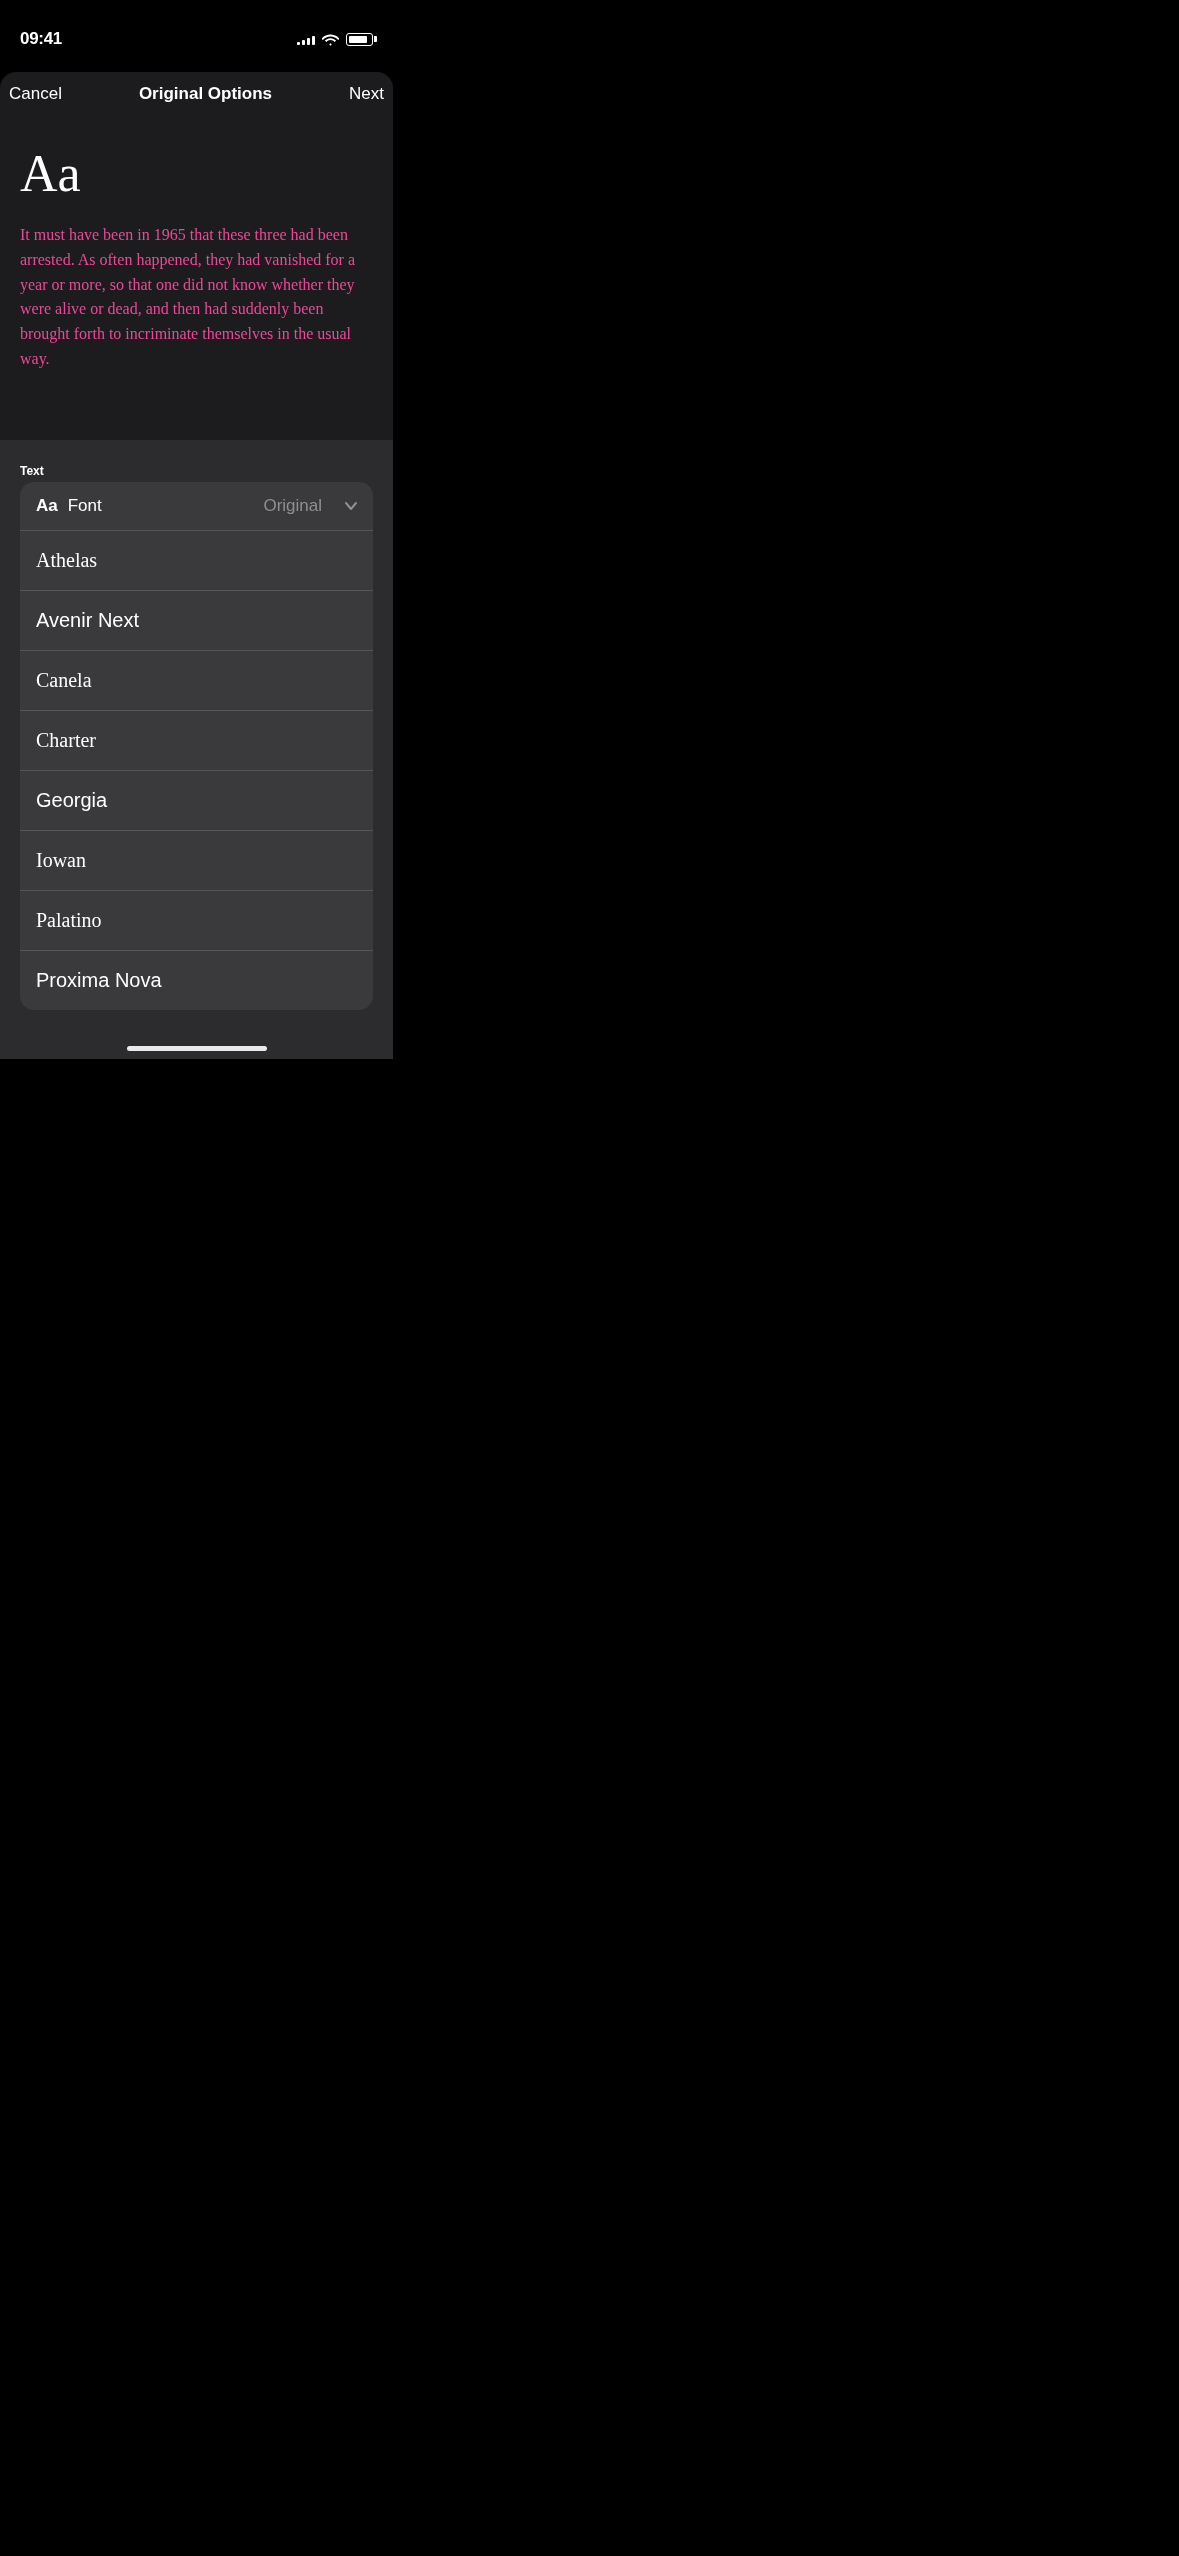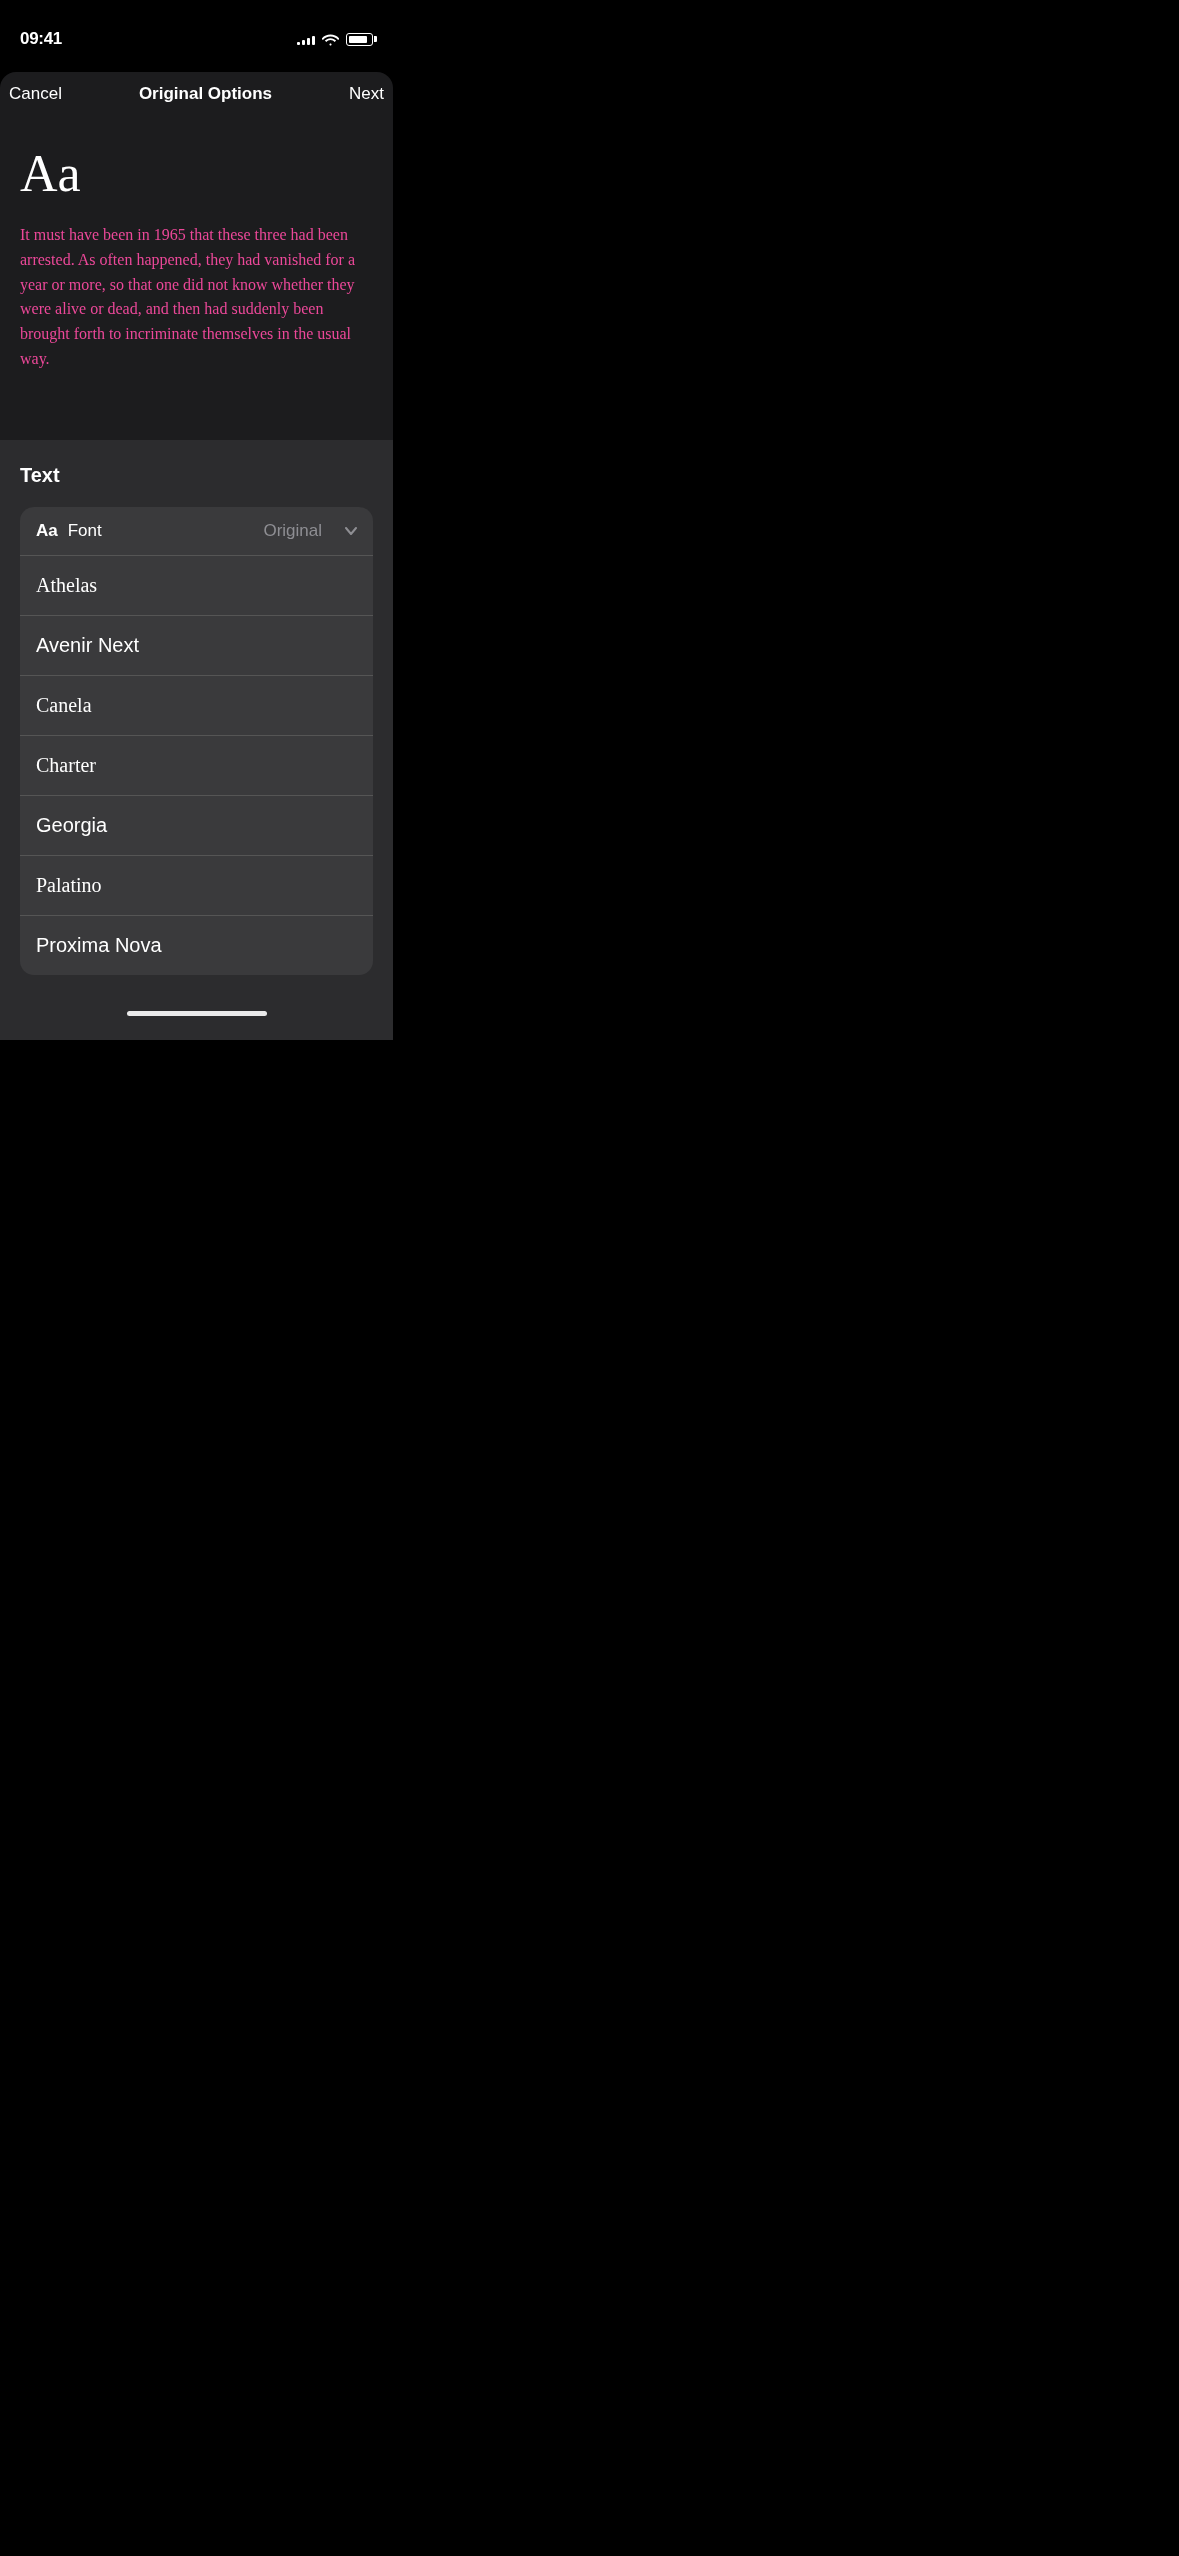--- a/index.html
+++ b/index.html
@@ -135,24 +135,24 @@
     }
 
     
     .bottom-panel {
       background: #2c2c2e;
       padding: 24px 20px 0;
       min-height: 600px;
     }
 
     .section-title {
-      font-size: 20px;
+      font-size: 12px;
       font-weight: 700;
       color: #fff;
-      margin-bottom: 20px;
+      margin-bottom: 4px;
     }
 
     
     .font-list-container {
       background: #3a3a3c;
       border-radius: 14px;
       overflow: hidden;
     }
 
     
@@ -292,20 +292,23 @@
         </div>
         <div class="font-item font-canela">
           <span class="font-item-name">Canela</span>
         </div>
         <div class="font-item font-charter">
           <span class="font-item-name">Charter</span>
         </div>
         <div class="font-item font-georgia">
           <span class="font-item-name">Georgia</span>
         </div>
+        <div class="font-item font-iowan">
+          <span class="font-item-name">Iowan</span>
+        </div>
         <div class="font-item font-palatino">
           <span class="font-item-name">Palatino</span>
         </div>
         <div class="font-item font-proxima" style="border-bottom: none;">
           <span class="font-item-name">Proxima Nova</span>
         </div>
       </div>
   </div>
 
   <div class="home-indicator" style="margin-top: 24px;">

